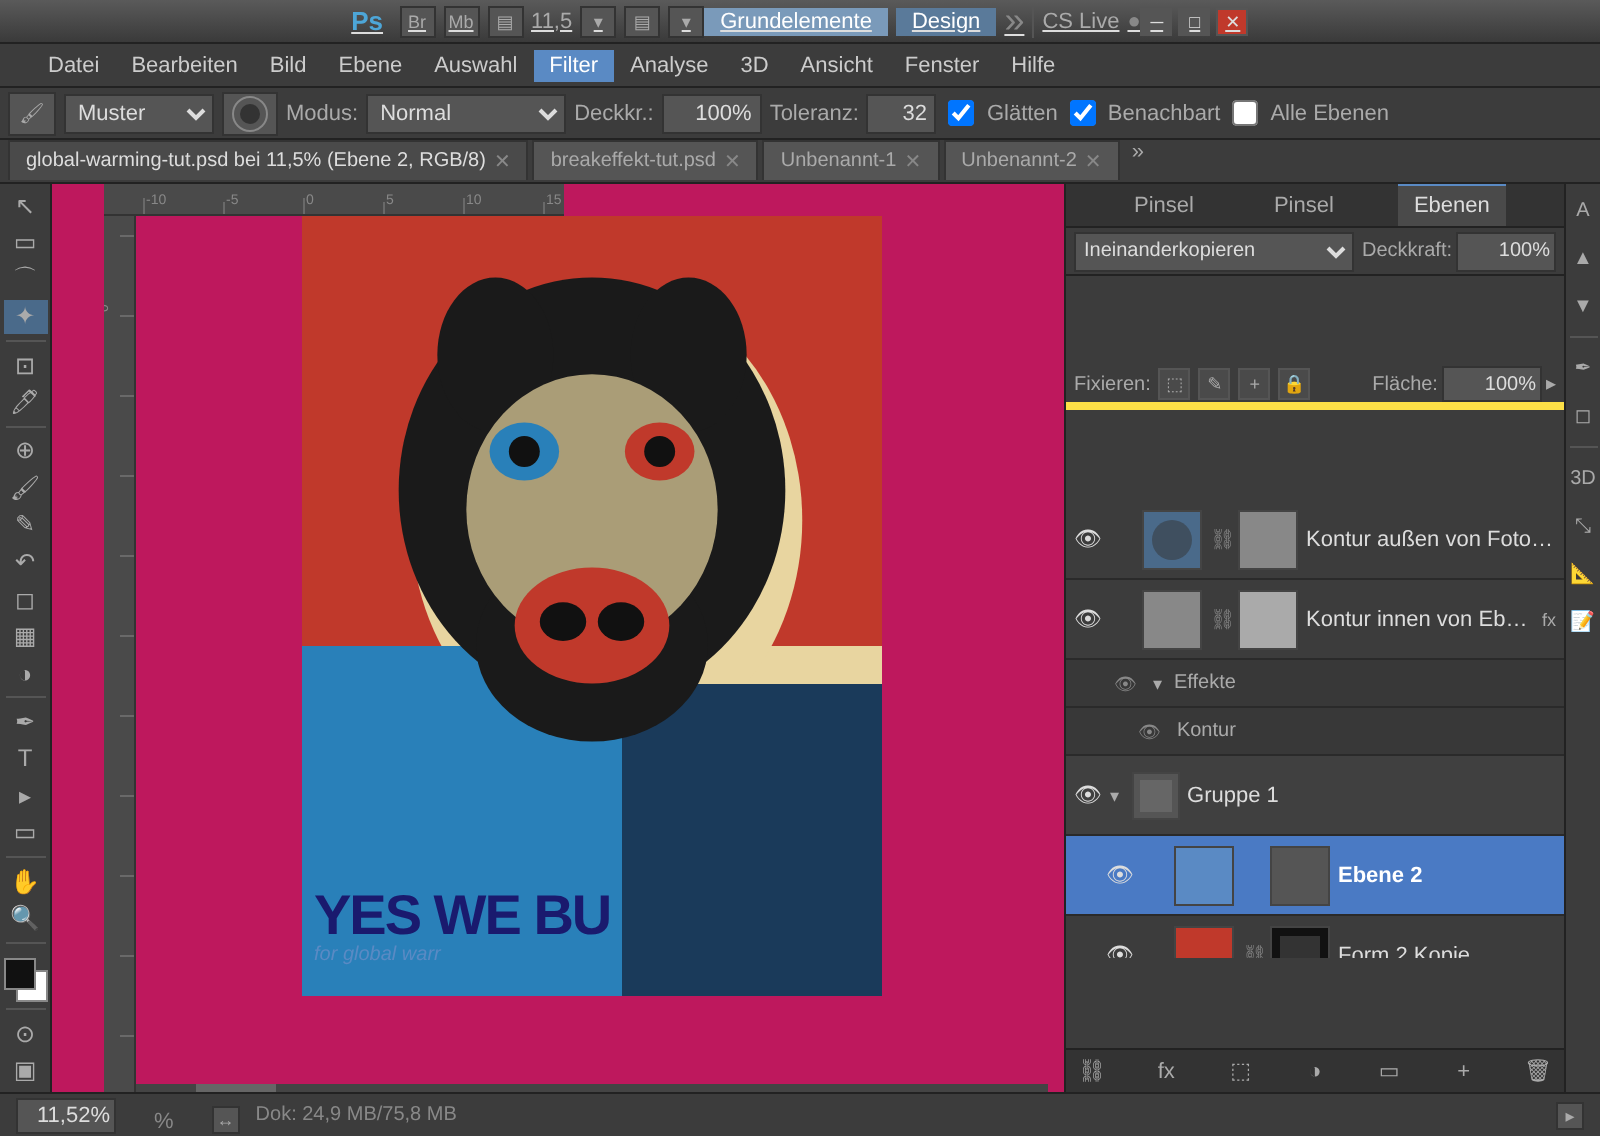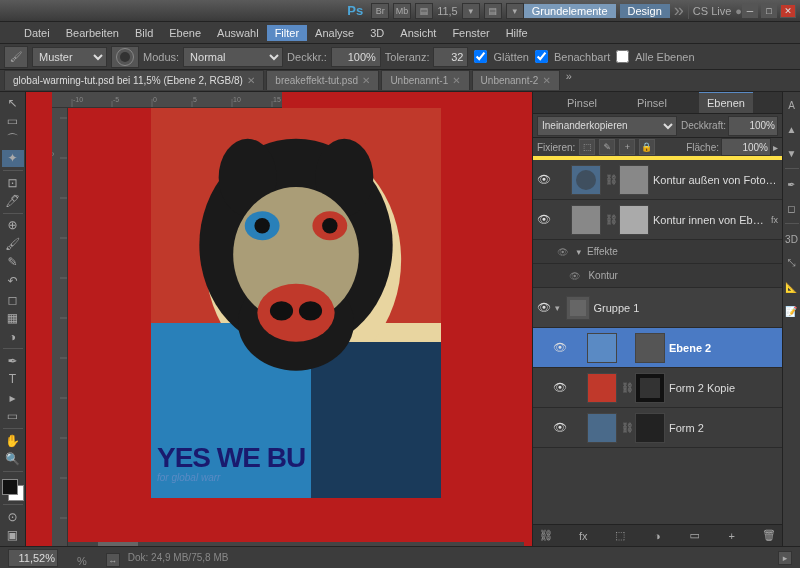--- a/index.html
+++ b/index.html
@@ -1,22 +1,23 @@
 <!DOCTYPE html>
 <html><head>
   <meta charset="utf-8">
   <style>
     * { box-sizing: border-box; margin: 0; padding: 0; }
     body { width: 800px; height: 568px; overflow: hidden; background: #4a4a4a; font-family: Arial, sans-serif; font-size: 11px; color: #ddd; }
 
     
     #titlebar {
       height: 22px; background: linear-gradient(to bottom, #5a5a5a, #3a3a3a);
-      display: flex; align-items: center; justify-content: flex-end; padding: 0 4px;
+      display: flex; align-items: center; justify-content: center; padding: 0 4px;
       border-bottom: 1px solid #222;
+      text-decoration: underline;
     }
     #titlebar .left { display: flex; align-items: center; gap: 4px; }
     .tb-icon { width: 18px; height: 16px; background: #555; border: 1px solid #333; display: flex; align-items: center; justify-content: center; font-size: 9px; color: #aaa; cursor: pointer; }
     .ps-logo { font-size: 13px; font-weight: bold; color: #4da6d8; margin-right: 4px; }
     .workspace-btn { background: #5a7a9a; color: white; padding: 1px 8px; font-size: 11px; border: none; cursor: pointer; }
     .workspace-btn.active { background: #7a9aba; }
     .titlebar-right { display: flex; align-items: center; gap: 3px; }
     .win-btn { width: 16px; height: 14px; border: 1px solid #555; display: flex; align-items: center; justify-content: center; font-size: 9px; cursor: pointer; }
     .win-btn.close { background: #c0392b; }
     .win-btn.min { background: #555; }
@@ -73,21 +74,21 @@
       position: relative;
     }
     .tool-btn.active { background: #4a6a8a; }
     .tool-separator { width: 20px; height: 1px; background: #555; margin: 2px 0; }
     .tool-colors { width: 22px; height: 28px; position: relative; margin-top: 4px; }
     .color-bg { position: absolute; right: 0; bottom: 0; width: 16px; height: 16px; background: white; border: 1px solid #888; }
     .color-fg { position: absolute; left: 0; top: 0; width: 16px; height: 16px; background: #111; border: 1px solid #888; }
 
     
     #canvas-area {
-      flex: 1; background: #b91c1c; overflow: hidden; position: relative;
+      flex: 1; background: #be185d; overflow: hidden; position: relative;
       display: flex; justify-content: center; align-items: flex-start; padding: 8px;
     }
     #canvas-content {
       width: 290px; height: 390px; background: #888; position: relative; overflow: hidden; flex-shrink: 0;
     }
     
     #poster {
       width: 100%; height: 100%; position: relative; overflow: hidden;
     }
     .poster-bg { position: absolute; width: 100%; height: 100%; background: #e8d5a0; }
@@ -101,21 +102,21 @@
     .panel-tabbar {
       height: 22px; background: #333; display: flex; align-items: center; padding: 0 2px;
       border-bottom: 1px solid #222; font-size: 11px;
     }
     .panel-tab {
       padding: 2px 8px; cursor: pointer; color: #aaa; height: 100%; display: flex; align-items: center; margin-left: 24px;
     }
     .panel-tab.active { background: #4a4a4a; color: #ddd; border-top: 1px solid #5a8ac4; }
 
     
-    #layers-panel { flex: 1; display: flex; flex-direction: column; overflow: hidden; }
+    #layers-panel { flex: 1; display: flex; flex-direction: column; overflow: hidden; gap: 45px; }
     .layers-toolbar {
       height: 24px; background: #3c3c3c; display: flex; align-items: center; padding: 0 4px; gap: 4px;
       border-bottom: 1px solid #222;
     }
     .layer-mode-select { flex: 1; height: 20px; background: #555; border: 1px solid #333; color: #ddd; font-size: 10px; }
     .layer-opacity { display: flex; align-items: center; gap: 2px; }
     .layer-opacity label { font-size: 10px; color: #aaa; }
     .layer-opacity input { width: 45px; height: 20px; background: #555; border: 1px solid #333; color: #ddd; font-size: 10px; text-align: right; padding: 0 2px; }
 
     .layers-lock-bar {

